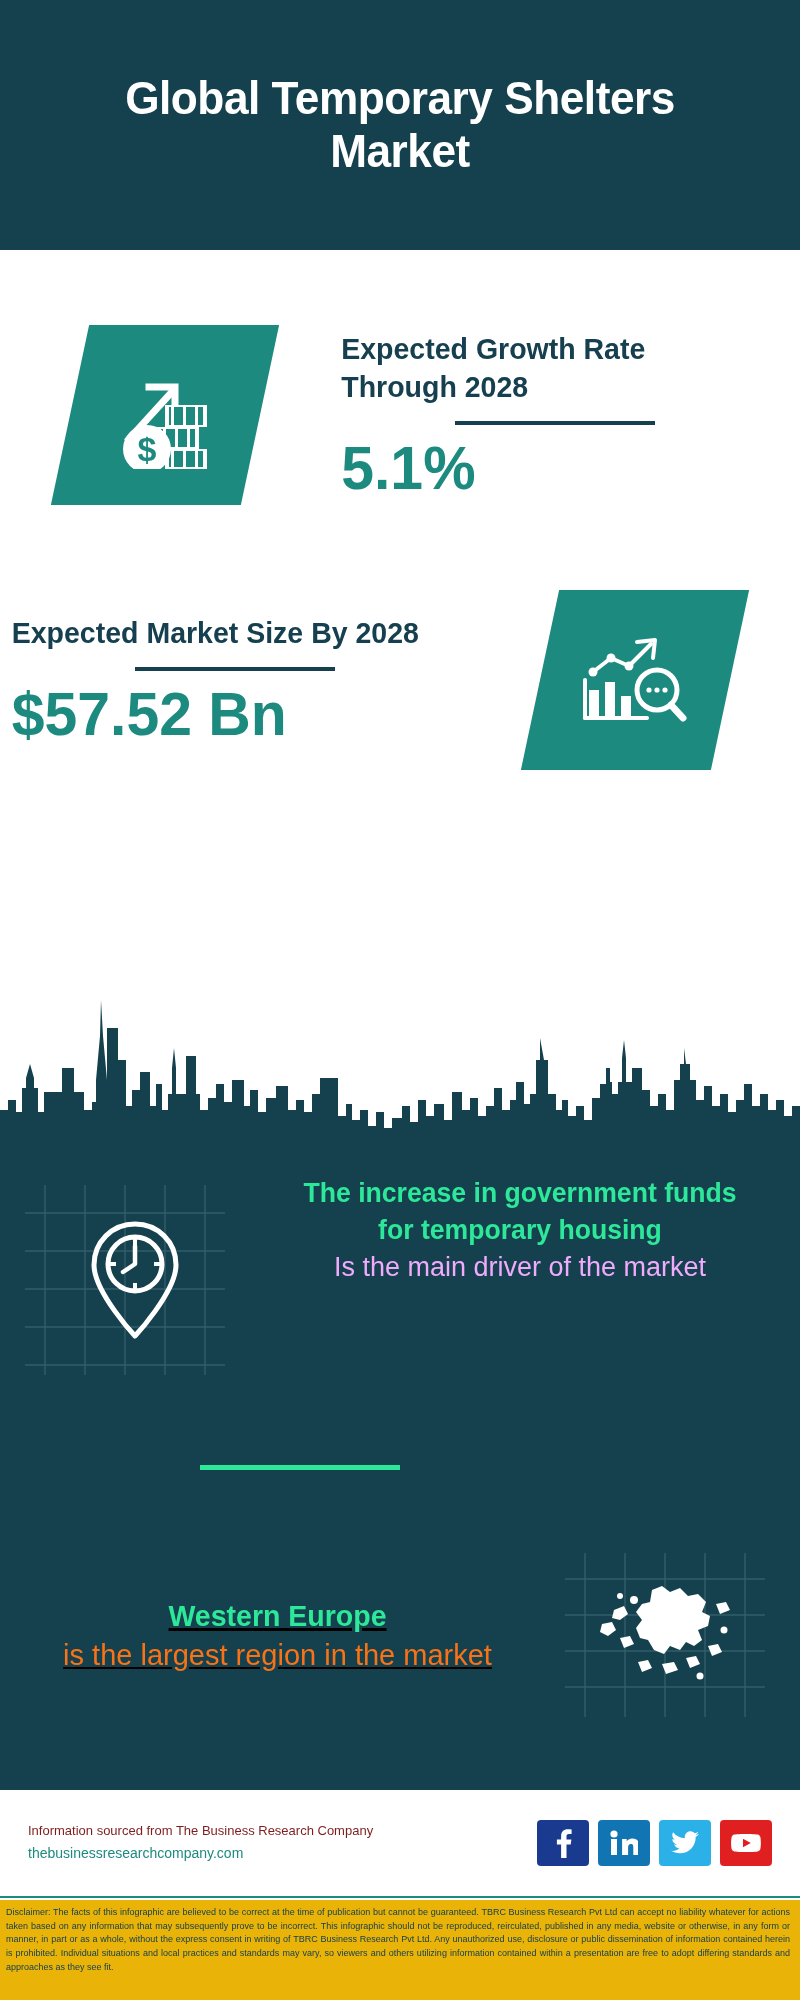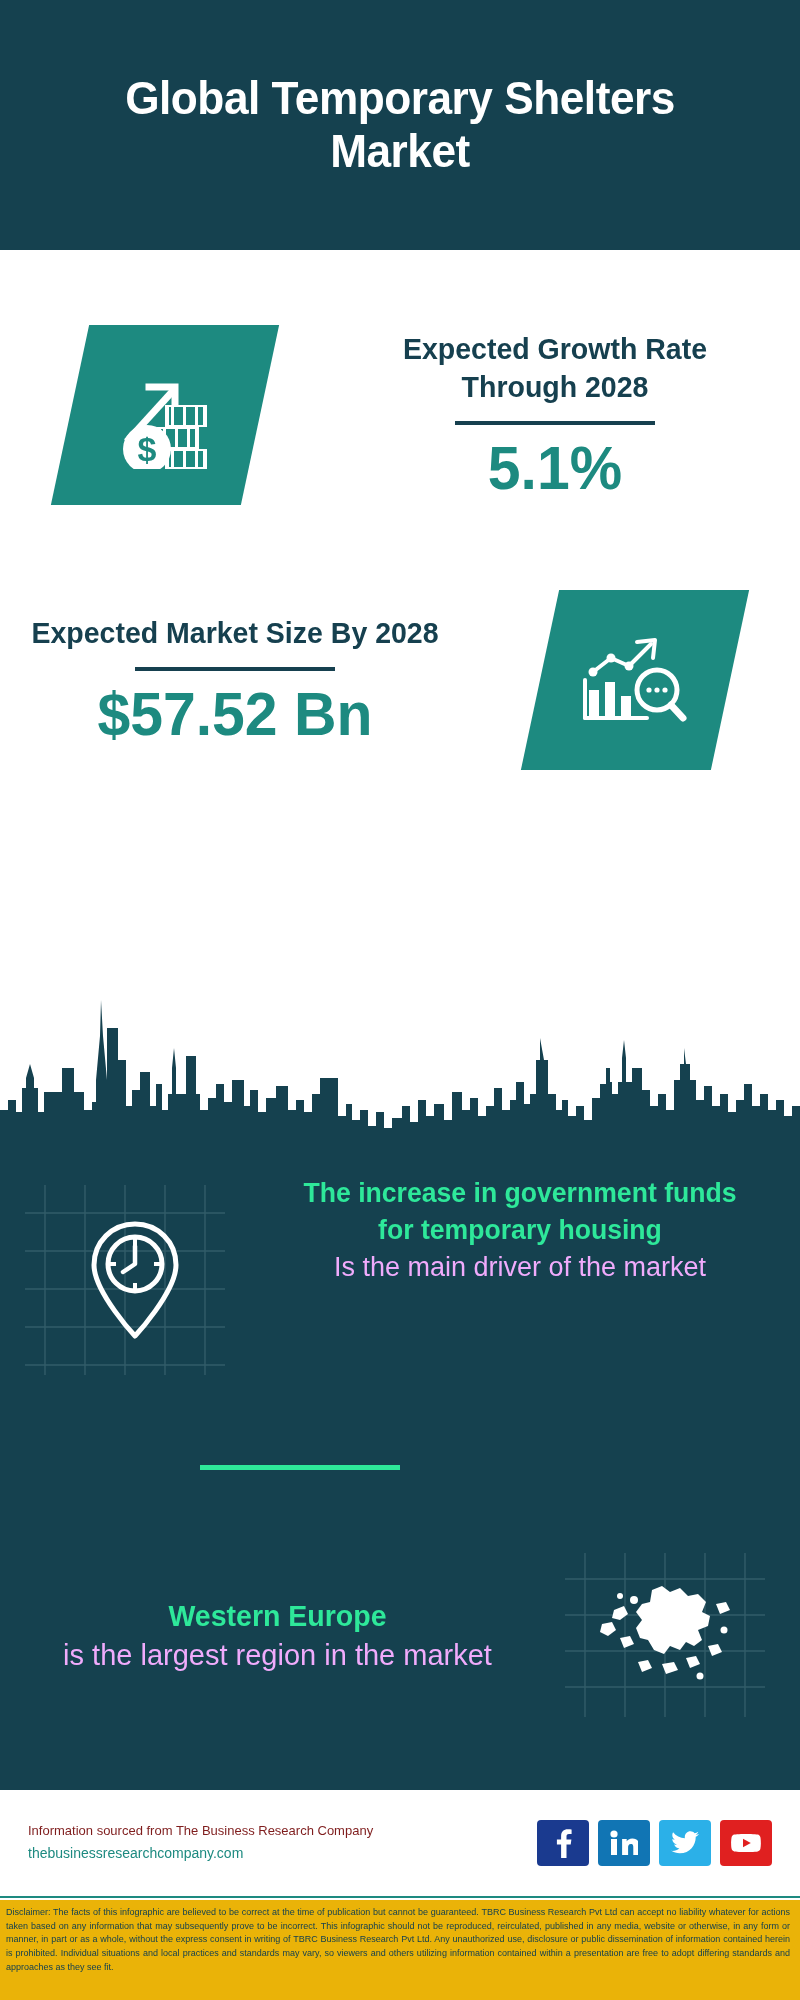--- a/index.html
+++ b/index.html
@@ -37,21 +37,21 @@
   }
   .para-icon {
     width:190px; height:180px;
     background:#1d8a80;
     transform:skewX(-12deg);
     display:flex; align-items:center; justify-content:center;
     flex:none;
   }
   .para-icon > svg { transform:skewX(12deg); }
   .stat1 .icon-wrap { width:330px; display:flex; justify-content:center; }
-  .stat-text { flex:1; text-align:center; padding-right:20px; }
+  .stat-text { flex:1; padding-right:20px; }
   .stat-label {
     color:#16404f; font-size:30px; font-weight:bold; line-height:1.28;
     transform:scaleX(0.95);
   }
   .divider-dark {
     width:200px; height:4px; background:#16404f;
     margin:14px auto 10px auto;
   }
   .stat-value {
     color:#1d8a80; font-size:62px; font-weight:bold; line-height:1.05;
@@ -98,29 +98,29 @@
     margin-top:1px;
   }
 
   .divider-green {
     position:absolute; left:200px; top:335px;
     width:200px; height:5px; background:#2ee89a;
   }
 
   .region-row {
     position:absolute; left:0; top:400px; width:800px; height:210px;
-    display:flex; align-items:center;
+    display:flex; align-items:center;text-decoration:underline;
   }
   .region-text { flex:1; text-align:center; padding-left:25px; }
   .region-hl {
     color:#2ee89a; font-size:30px; font-weight:bold; line-height:1.3;
     transform:scaleX(0.95);
   }
   .region-sub {
-    color:#f0abfc; font-size:29px; font-weight:normal; line-height:1.3;
+    color:#f97316; font-size:29px; font-weight:normal; line-height:1.3;
     margin-top:2px;
   }
   .region-map-box {
     width:270px; height:180px; position:relative; flex:none;
     display:flex; align-items:center; justify-content:center;
   }
 
   
   .footer {
     position:absolute; left:0; top:1790px; width:800px; height:105px;

